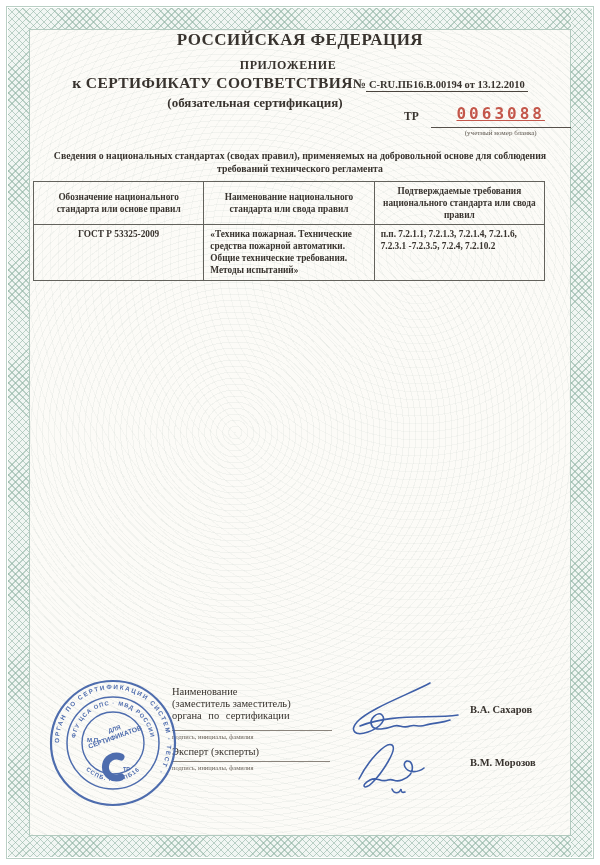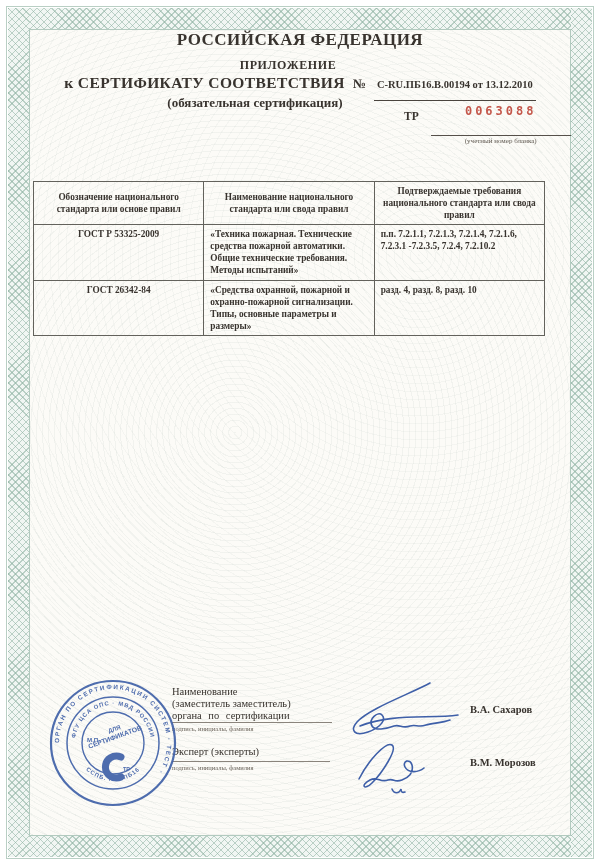--- a/index.html
+++ b/index.html
@@ -23,50 +23,50 @@
     background:
       repeating-radial-gradient(circle at 38% 50%, rgba(186,198,192,.16) 0 1px, rgba(0,0,0,0) 1px 6px),
       repeating-radial-gradient(circle at 72% 28%, rgba(186,198,192,.12) 0 1px, rgba(0,0,0,0) 1px 8px),
       #fcfbf7;}
   
   .country{position:absolute; top:30px; left:0; right:0; text-align:center;
     font-size:17px; font-weight:bold; letter-spacing:.5px;}
   .doc-title{position:absolute; top:58px; left:0; right:24px; text-align:center;
     font-size:12px; font-weight:bold; letter-spacing:.6px;}
   .cert-line{position:absolute; top:74px; left:0; right:0; display:flex;
-    justify-content:center; align-items:baseline; gap:8px;}
+    justify-content:center; align-items:baseline; }
   .cert-line .big{font-size:15.5px; font-weight:bold; letter-spacing:.4px;}
   .cert-line .numsign{font-size:13px; font-weight:bold;}
-  .cert-line .certnum{font-size:10.5px; font-weight:bold; border-bottom:1px solid #4a443e; padding:0 3px 10px;}
+  .cert-line .certnum{font-size:10.5px; font-weight:bold; border-bottom:1px solid #4a443e; padding:0 3px 1px;}
   .mandatory{position:absolute; top:95px; left:0; width:510px; text-align:center;
     font-size:13px; font-weight:bold;}
   .tr-row{position:absolute; top:104px; left:404px; display:flex; gap:12px; align-items:flex-start;}
   .tr-label{font-size:11.5px; font-weight:bold; padding-top:6px;}
   .blank-field{width:140px;}
   .blank-num{display:block; text-align:center; border-bottom:1px solid #56504a;
-    font-family:"DejaVu Sans Mono", monospace; font-size:12px; font-weight:bold;
-    letter-spacing:3px; color:#c4574b; padding-bottom:17px;}
+    font-family:"DejaVu Sans Mono", monospace; font-size:16px; font-weight:bold;
+    letter-spacing:3px; color:#c4574b; padding-bottom:4px;text-decoration:underline;}
   .blank-caption{display:block; text-align:center; font-size:7px; color:#5d564e; padding-top:1px;}
   
   .intro{position:absolute; top:150px; left:36px; width:528px; text-align:center;
     font-size:9.8px; font-weight:bold; line-height:1.3;}
   
   .std-table{position:absolute; top:181px; left:33px; width:512px;
     border-collapse:collapse; table-layout:fixed;}
   .std-table th,.std-table td{border:1px solid #63625c; font-size:9.3px; font-weight:bold;
     line-height:1.3; padding:3px 6px; vertical-align:top;}
   .std-table th{text-align:center; vertical-align:middle; height:32px;}
   .std-table td.c0{text-align:center; width:142px;}
   .std-table td.c1{width:188px;}
   .std-table td.c2{width:176px;}
   .std-table tr.r0 td{height:32px;} .std-table tr.r1 td{height:30px;} .std-table tr.r2 td{height:30px;}
   
   .role-block{position:absolute; left:172px; width:160px; font-size:10.5px; line-height:1.12;}
   .role-head{top:686px;}
-  .role-head .u{display:block; border-bottom:1px solid #8a847c; padding-bottom:1px; word-spacing:4px;}
+  .role-head .u{display:block; border-bottom:1px solid #8a847c; padding-bottom:9px; word-spacing:4px;}
   .role-caption{font-size:6.5px; color:#6e675e; padding-top:2px; display:block;}
   .role-expert{top:746px;}
   .role-expert .u{display:block; border-bottom:1px solid #8a847c; padding-bottom:3px; width:158px;}
   .sig-name{position:absolute; left:470px; font-size:10.5px; font-weight:bold;}
   .name-head{top:704px;} .name-expert{top:757px;}
   .sig-svg{position:absolute;}
   .sig1{left:330px; top:679px;} .sig2{left:334px; top:733px;}
   
   .stamp{position:absolute; left:47px; top:677px; opacity:.92;}
   .stamp text{font-family:"Liberation Sans", sans-serif; fill:#4061a8; font-weight:bold;}
@@ -95,39 +95,35 @@
   <div class="mandatory">(обязательная сертификация)</div>
 
   <div class="tr-row">
     <span class="tr-label">ТР</span>
     <span class="blank-field">
       <span class="blank-num">0063088</span>
       <span class="blank-caption">(учетный номер бланка)</span>
     </span>
   </div>
 
+  <div class="intro">Сведения о национальных стандартах (сводах правил), применяемых на добровольной основе для соблюдения требований технического регламента</div>
 
   <table class="std-table">
     <thead>
       <tr>
         <th>Обозначение национального стандарта или основе правил</th>
         <th>Наименование национального стандарта или свода правил</th>
         <th>Подтверждаемые требования национального стандарта или свода правил</th>
       </tr>
     </thead>
     <tbody>
       <tr class="r0">
         <td class="c0">ГОСТ Р 53325-2009</td>
         <td class="c1">«Техника пожарная. Технические средства пожарной автоматики. Общие технические требования. Методы испытаний»</td>
         <td class="c2">п.п. 7.2.1.1, 7.2.1.3, 7.2.1.4, 7.2.1.6, 7.2.3.1 -7.2.3.5, 7.2.4, 7.2.10.2</td>
-      </tr>
-      <tr class="r1">
-        <td class="c0">ГОСТ 26342-84</td>
-        <td class="c1">«Средства охранной, пожарной и охранно-пожарной сигнализации. Типы, основные параметры и размеры»</td>
-        <td class="c2">разд. 4, разд. 8, разд. 10</td>
       </tr>
     </tbody>
   </table>
 
   <div class="role-block role-head">
     <span>Наименование</span><br>
     <span>(заместитель заместитель)</span>
     <span class="u">органа по сертификации</span>
     <span class="role-caption">подпись, инициалы, фамилия</span>
   </div>

